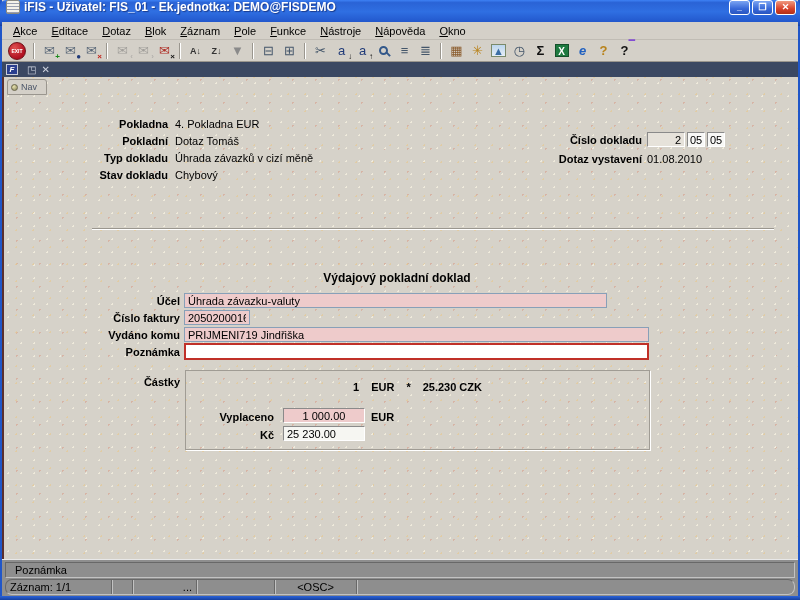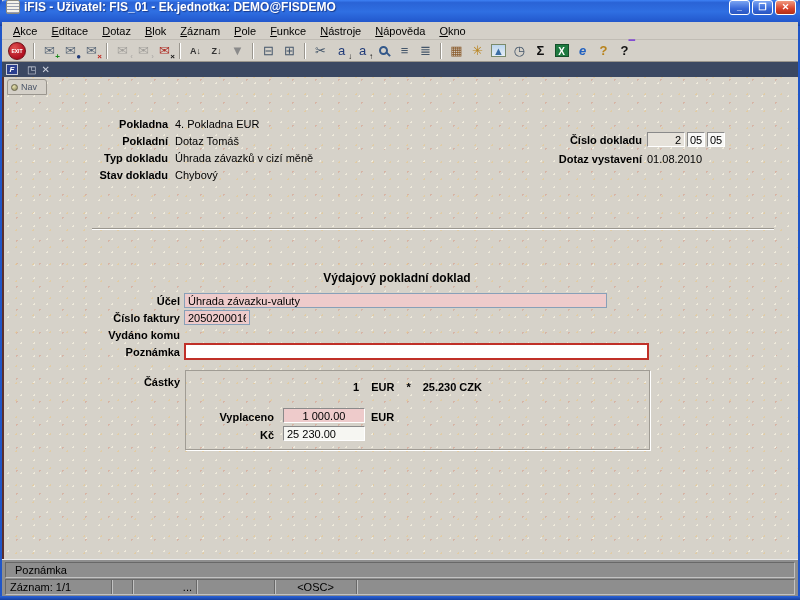--- a/index.html
+++ b/index.html
@@ -109,21 +109,21 @@
     border:1px solid #a09c94; box-shadow:1px 1px 0 #fff; }
   .rate-line { position:absolute; left:0; top:10px; width:100%; text-align:center; font-weight:bold; }
   .rate-line span { margin:0 6px; }
 
   
   .statusbar { position:absolute; left:0; top:559px; width:796px; height:37px; background:#8e8e8e;
     border-top:1px solid #e8e8e8; }
   .srow { position:absolute; left:3px; right:3px; height:16px;
     border:1px solid; border-color:#686868 #c2c2c2 #c2c2c2 #686868; display:flex; align-items:center; }
   .srow.msg { top:2px; padding-left:9px; }
-  .srow.rec { top:19px; padding:0; }
+  .srow.rec { top:19px; padding:0;border-radius:7px; }
   .scell { height:100%; display:flex; align-items:center; padding:0 4px;
     border-right:1px solid #686868; box-shadow:1px 0 0 #c2c2c2; }
   .scell.last { flex:1; border-right:none; box-shadow:none; }
 
   .bottom-edge { position:absolute; left:-2px; top:596px; width:800px; height:4px;
     background:linear-gradient(#2b63d8,#16409f); }
 </style>
 </head>
 <body>
 
@@ -297,20 +297,21 @@
 
     <div class="form-title">Výdajový pokladní doklad</div>
 
     <div class="lbl r" style="left:58px;top:218px;width:120px">Účel</div>
     <input class="field" style="left: 182px; top: 216px; width: 423px;" value="Úhrada závazku-valuty">
 
     <div class="lbl r" style="left:58px;top:235px;width:120px">Číslo faktury</div>
     <input class="field" style="left: 182px; top: 233px; width: 66px;" value="2050200016">
 
     <div class="lbl r" style="left:58px;top:252px;width:120px">Vydáno komu</div>
+    <input class="field" style="left: 182px; top: 250px; width: 465px;" value="PRIJMENI719 Jindřiška">
 
     <div class="lbl r" style="left:58px;top:269px;width:120px">Poznámka</div>
     <input class="field" style="left: 182px; top: 266px; width: 465px; height: 17px; background: rgb(255, 255, 255); border: 2px solid rgb(192, 48, 40);" value="">
 
     <div class="lbl r" style="left:58px;top:299px;width:120px">Částky</div>
     <div class="groupbox">
       <div class="rate-line">
         <span>1</span><span>EUR</span><span>*</span><span>25.230 CZK</span>
       </div>
       <div class="lbl r" style="left:10px;top:40px;width:78px">Vyplaceno</div>

